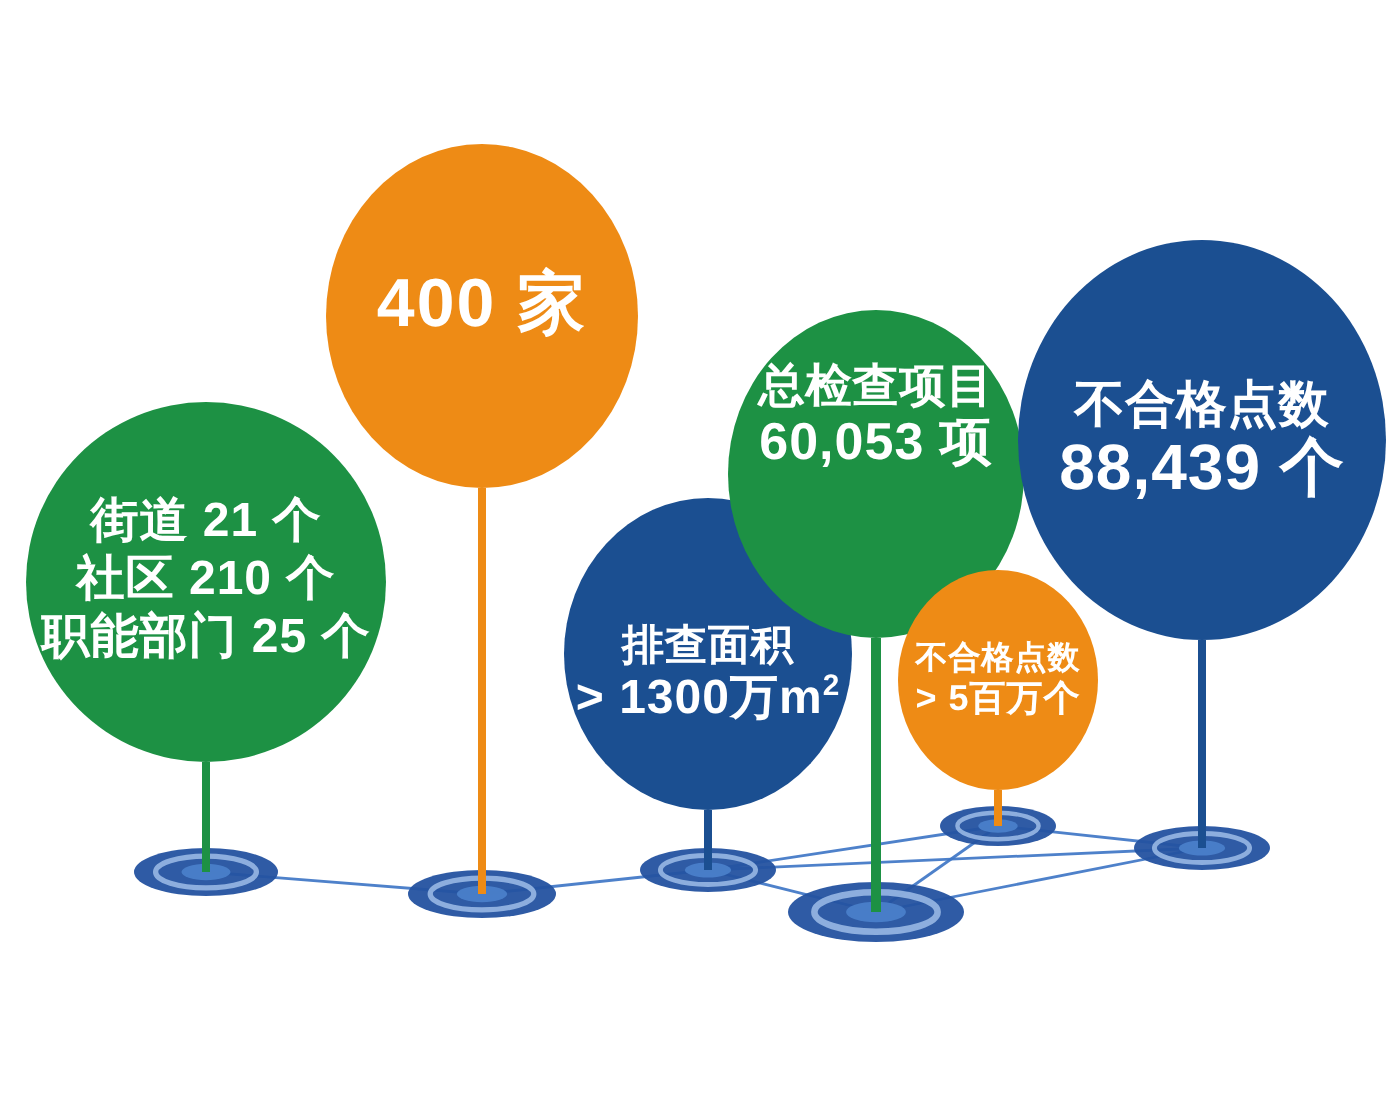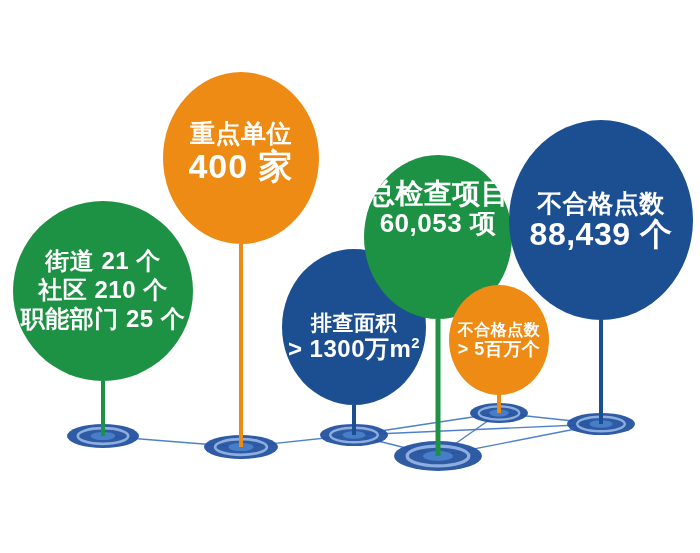--- a/index.html
+++ b/index.html
@@ -36,21 +36,21 @@
     transform: translate(-50%, -50%);
   }
   .bubble-label .ln1 { display: block; }
   .bubble-label .ln2 { display: block; text-align: center; }
   .bubble-label .ln3 { display: block; }
 
   
   .lbl-streets        { font-size: 24px; line-height: 1.2; }
   .lbl-keyunits .ln1  { font-size: 25px; }
   .lbl-keyunits .ln2  { font-size: 34px; letter-spacing: 1px; }
-  .lbl-items .ln1     { font-size: 28px; }
+  .lbl-items .ln1     { font-size: 23px; }
   .lbl-items .ln2     { font-size: 26px; }
   .lbl-fail .ln1      { font-size: 25px; margin-top: 11px; }
   .lbl-fail .ln2      { font-size: 32px; }
   .lbl-area .ln1      { font-size: 21px; }
   .lbl-area .ln2      { font-size: 24px; }
   .lbl-points .ln1    { font-size: 16px; }
   .lbl-points .ln2    { font-size: 18px; }
   sup.sq { font-size: 0.62em; vertical-align: super; }
 </style>
 </head>
@@ -119,21 +119,20 @@
       </g>
     </svg>
 
   <div id="labels">
       <div class="bubble-label lbl-streets" style="left: 103px; top: 290px;">
         <span class="ln1">街道 21 个</span>
         <span class="ln2">社区 210 个</span>
         <span class="ln3">职能部门 25 个</span>
       </div>
       <div class="bubble-label lbl-keyunits" style="left: 241px; top: 152px;">
-        <span class="ln1">重点单位</span>
         <span class="ln2">400 家</span>
       </div>
       <div class="bubble-label lbl-area" style="left: 354px; top: 337px;">
         <span class="ln1">排查面积</span>
         <span class="ln2">&gt; 1300万m<sup class="sq">2</sup></span>
       </div>
       <div class="bubble-label lbl-items" style="left: 438px; top: 208px;">
         <span class="ln1">总检查项目</span>
         <span class="ln2">60,053 项</span>
       </div>

